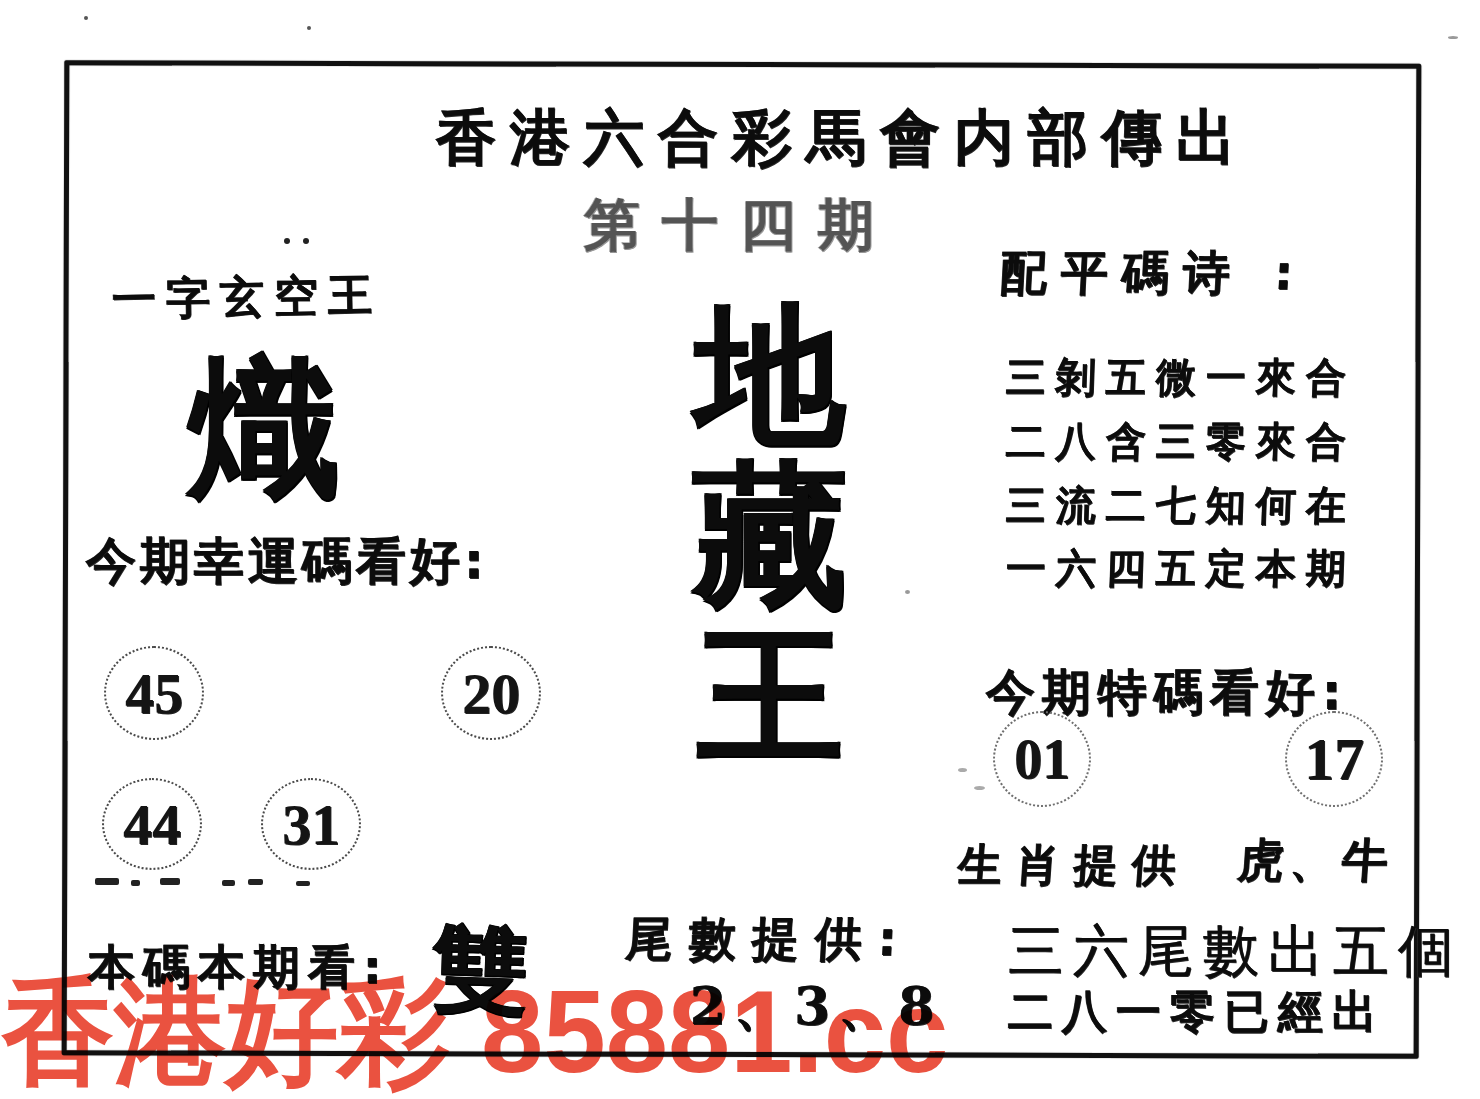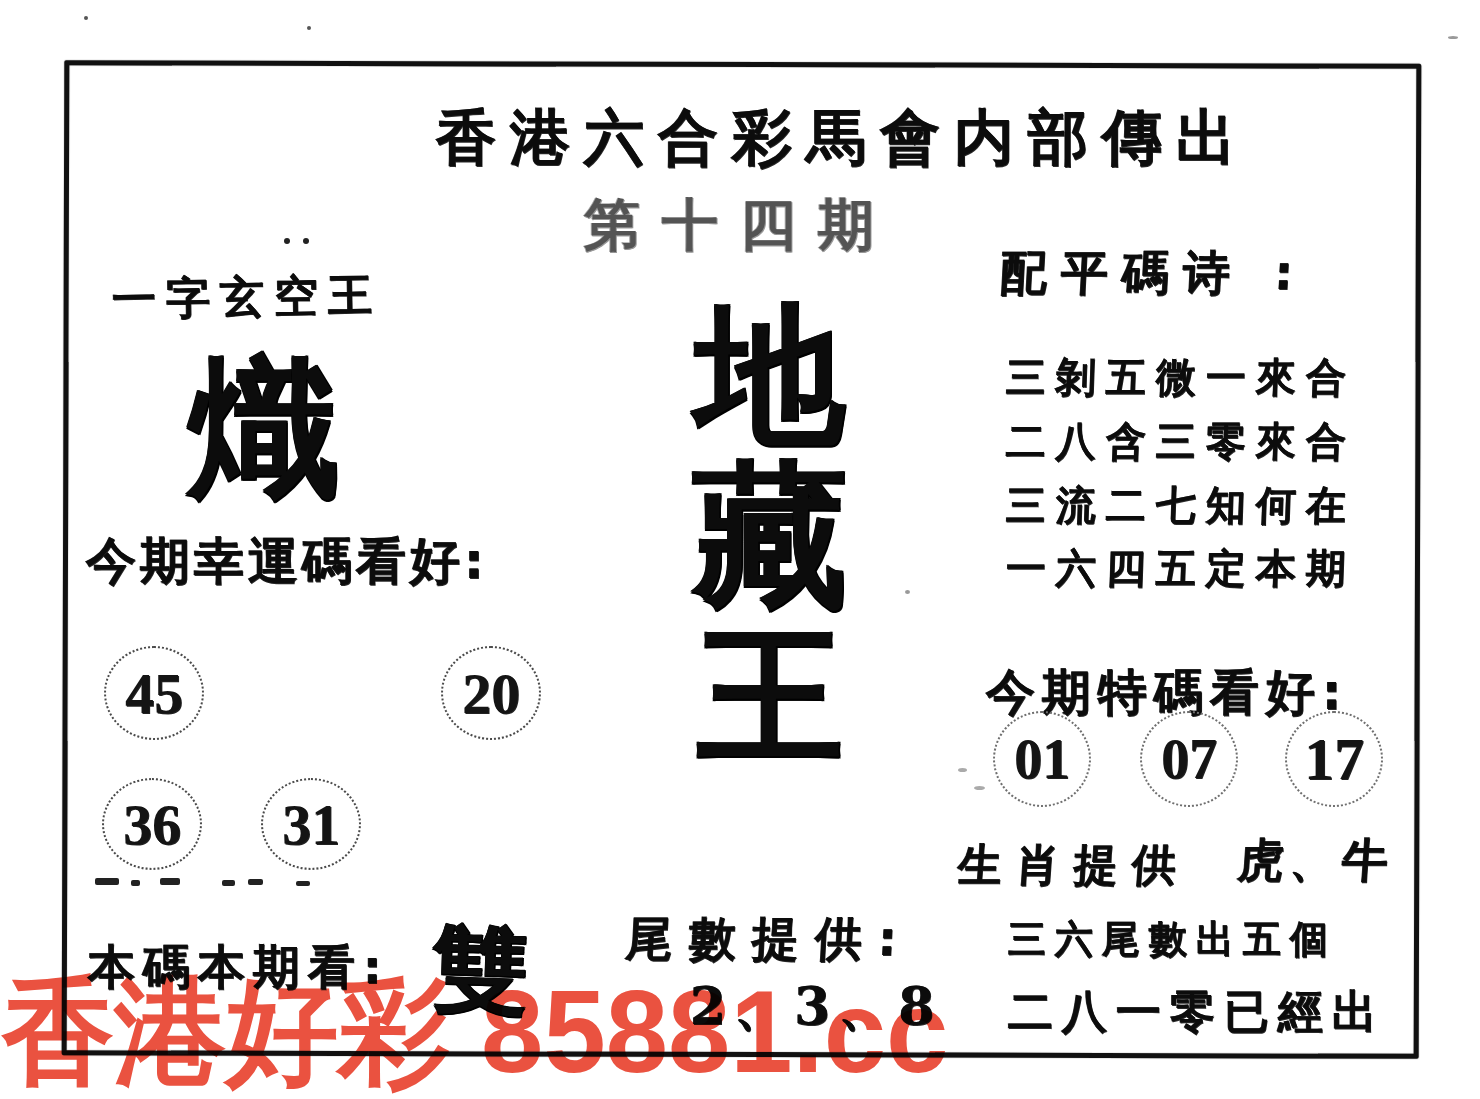--- a/index.html
+++ b/index.html
@@ -62,21 +62,21 @@
   <div class="abs label-lg ink" style="left:86px;top:528px;font-size:50px;letter-spacing:4px;">今期幸運碼看好:</div>
 
   <div class="abs circle bignum" style="left:104px;top:646px;width:96px;height:90px;">
       <span>45</span>
     </div>
   <div class="abs circle bignum" style="left:441px;top:646px;width:96px;height:90px;">
       <span>20</span>
     </div>
 
   <div class="abs circle bignum" style="left:102px;top:778px;width:96px;height:88px;">
-      <span>36</span>
+      <span>44</span>
     </div>
   <div class="abs circle bignum" style="left:261px;top:778px;width:96px;height:88px;">
       <span>31</span>
     </div>
 
   <div class="abs dash" style="left:95px;top:878px;width:24px;height:7px;"></div>
   <div class="abs dash" style="left:131px;top:880px;width:9px;height:6px;"></div>
   <div class="abs dash" style="left:160px;top:878px;width:20px;height:7px;"></div>
   <div class="abs dash" style="left:222px;top:880px;width:13px;height:6px;"></div>
   <div class="abs dash" style="left:248px;top:879px;width:15px;height:6px;"></div>
@@ -93,40 +93,37 @@
   <div class="abs poemline ink" style="left:1006px;top:350px;">三剝五微一來合</div>
   <div class="abs poemline ink" style="left:1006px;top:414px;">二八含三零來合</div>
   <div class="abs poemline ink" style="left:1006px;top:478px;">三流二七知何在</div>
   <div class="abs poemline ink" style="left:1006px;top:541px;">一六四五定本期</div>
 
   <div class="abs label-lg ink" style="left:986px;top:624px;font-size:49px;letter-spacing:7px;margin-top:36px;">今期特碼看好:</div>
 
   <div class="abs circle light" style="left:993px;top:711px;width:94px;height:92px;font-size:56px;">
       <span>01</span>
     </div>
-  <div class="abs circle light" style="left:1140px;top:711px;width:94px;height:92px;font-size:56px;">
-      <span>07</span>
-    </div>
   <div class="abs circle light" style="left:1285px;top:711px;width:94px;height:92px;font-size:60px;">
       <span>17</span>
     </div>
 
   <div class="abs ink" style="left:958px;top:836px;font-size:44px;font-weight:700;letter-spacing:14px;transform:skewX(-4deg);">生肖提供</div>
   <div class="abs ink" style="left:1238px;top:830px;font-size:46px;font-weight:700;letter-spacing:6px;transform:skewX(-4deg);">虎、牛</div>
 
   <div class="abs speck" style="left:958px;top:768px;width:9px;height:4px;opacity:.5;"></div>
   <div class="abs speck" style="left:974px;top:786px;width:11px;height:4px;opacity:.5;"></div>
 
   <div class="abs ink z2" style="left:88px;top:936px;font-size:47px;font-weight:700;letter-spacing:8px;">本碼本期看:</div>
   <div class="abs brush z2" style="left:432px;top:922px;font-size:96px;line-height:1;transform:rotate(2deg);">雙</div>
 
   <div class="abs ink z2" style="left:626px;top:908px;font-size:47px;font-weight:700;letter-spacing:16px;transform:skewX(-3deg);">尾數提供:</div>
   <div class="abs ink z2" style="left:672px;top:972px;font-size:52px;font-weight:700;letter-spacing:8px;font-family:'DejaVu Serif',serif;margin-left:18px;">2、3、8</div>
 
-  <div class="abs ink z2" style="left:1008px;top:914px;font-size:38px;font-weight:700;letter-spacing:9px;">三六尾數出五個</div>
+  <div class="abs ink z2" style="left:1008px;top:914px;font-size:56px;font-weight:400;letter-spacing:9px;">三六尾數出五個</div>
   <div class="abs ink z2" style="left:1008px;top:982px;font-size:45px;font-weight:700;letter-spacing:9px;text-align:right;">二八一零已經出</div>
 
   <div class="abs speck" style="left:84px;top:16px;width:4px;height:4px;"></div>
   <div class="abs speck" style="left:307px;top:26px;width:4px;height:4px;"></div>
   <div class="abs speck" style="left:1448px;top:36px;width:10px;height:3px;opacity:.6;"></div>
   <div class="abs speck" style="left:905px;top:590px;width:5px;height:4px;opacity:.6;"></div>
 
   <div id="watermark" class="abs" style="color: rgb(234, 82, 64);">香港好彩 85881.cc</div>
 
 </div>

